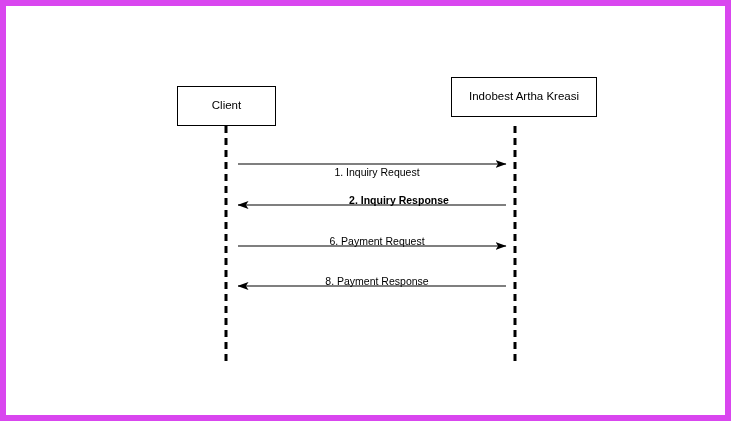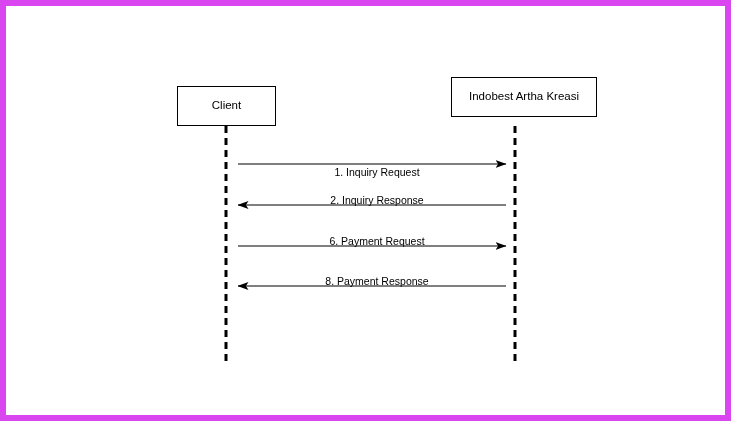--- a/index.html
+++ b/index.html
@@ -82,17 +82,17 @@
 
   <div class="participant-box" style="left:171px; top:80px; width:99px; height:40px;">
     <span class="participant-label">Client</span>
   </div>
 
   <div class="participant-box" style="left:445px; top:71px; width:146px; height:40px;">
     <span class="participant-label">Indobest Artha Kreasi</span>
   </div>
 
   <div class="message-label" style="left:371px; top:158px;margin-top:13px;">1. Inquiry Request</div>
-  <div class="message-label" style="left:371px; top:199px;">2. Inquiry Response</div>
+  <div class="message-label" style="left:393px; top:199px;font-weight:bold;">2. Inquiry Response</div>
   <div class="message-label" style="left:371px; top:240px;">6. Payment Request</div>
   <div class="message-label" style="left:371px; top:280px;">8. Payment Response</div>
 
 </div>
 
 </body></html>

